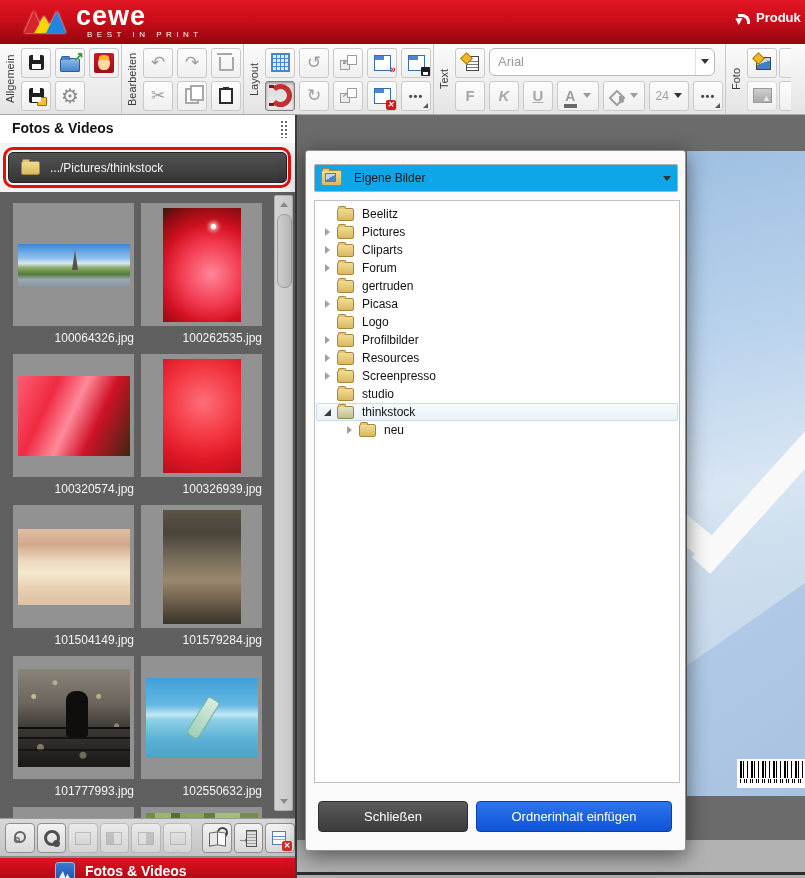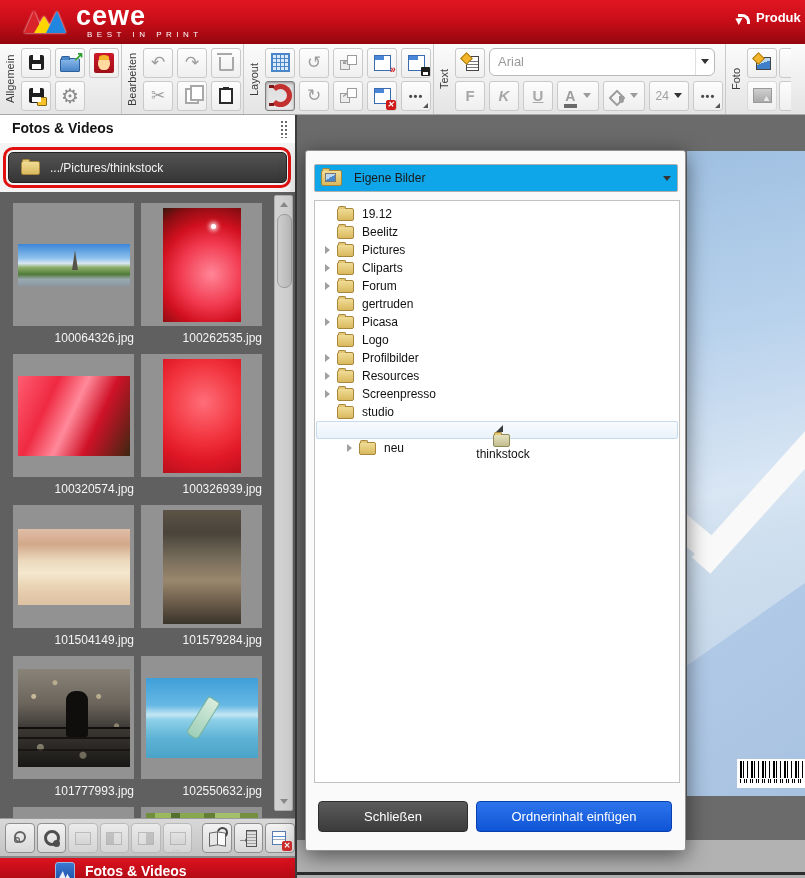--- a/index.html
+++ b/index.html
@@ -263,21 +263,21 @@
   .combo{position:absolute;left:8px;top:13px;width:364px;height:28px;background:#0ea5e9;border:1px solid #b0b0b0;
       border-radius:2px;box-sizing:border-box;display:flex;align-items:center;cursor:pointer;}
   .combo .fold{margin-left:6px;width:19px;height:14px;}
   .combo .txt{flex:1;font-size:12px;color:#1a1a1a;margin-left:12px;}
   .combo .drop{width:20px;height:100%;display:flex;align-items:center;justify-content:center;}
   .treebox{position:absolute;left:8px;top:49px;width:366px;height:583px;background:#fff;border:1px solid #c2c2c2;
       box-sizing:border-box;overflow:hidden;padding-top:4px;}
   .trow{height:18px;display:flex;align-items:center;font-size:12px;color:#111;cursor:pointer;position:relative;
       margin:0 1px;border:1px solid transparent;border-radius:2px;box-sizing:border-box;}
   .trow.lv1{padding-left:4px;} .trow.lv2{padding-left:26px;}
-  .trow.sel{background:linear-gradient(180deg,#f8fbfe,#e9f3fa);border-color:#c6dcee;flex-direction:column;}
+  .trow.sel{background:linear-gradient(180deg,#f8fbfe,#e9f3fa);border-color:#c6dcee;}
   .exp{width:12px;height:12px;display:flex;align-items:center;justify-content:center;flex:0 0 12px;}
   .exp-collapsed{width:0;height:0;border-top:4px solid transparent;border-bottom:4px solid transparent;border-left:5px solid #a0a0a0;}
   .exp-expanded{width:0;height:0;border-bottom:7px solid #3c3c3c;border-left:7px solid transparent;}
   .trow .fold{margin-left:4px;width:15px;height:11px;}
   .trow .lbl{margin-left:8px;}
   .dlg-btn{position:absolute;top:650px;height:31px;border-radius:4px;color:#fff;font-size:13px;
       font-family:"Liberation Sans",sans-serif;cursor:pointer;border:1px solid #2e2e2e;}
   .btn-close{left:12px;width:150px;background:linear-gradient(180deg,#5b5b5b,#3b3b3b);}
   .btn-insert{left:170px;width:196px;background:linear-gradient(180deg,#2d74ec,#0e54d6);border-color:#0a3fb0;}
 </style>
@@ -619,25 +619,20 @@
       <span class="fold pic"></span>
       <span class="txt">Eigene Bilder</span>
       <span class="drop">
           <i class="tri-down"></i>
         </span>
     </div>
     <div class="treebox">
         <div class="trow lv1">
           <span class="exp"></span>
           <span class="fold"></span>
-          <span class="lbl">19.12</span>
-        </div>
-        <div class="trow lv1">
-          <span class="exp"></span>
-          <span class="fold"></span>
           <span class="lbl">Beelitz</span>
         </div>
         <div class="trow lv1">
           <span class="exp">
             <i class="exp-collapsed"></i>
           </span>
           <span class="fold"></span>
           <span class="lbl">Pictures</span>
         </div>
         <div class="trow lv1">

